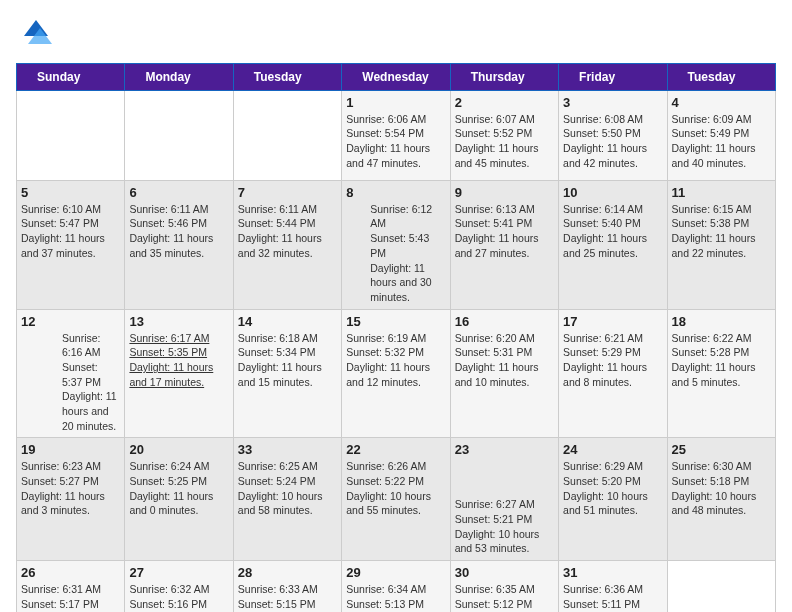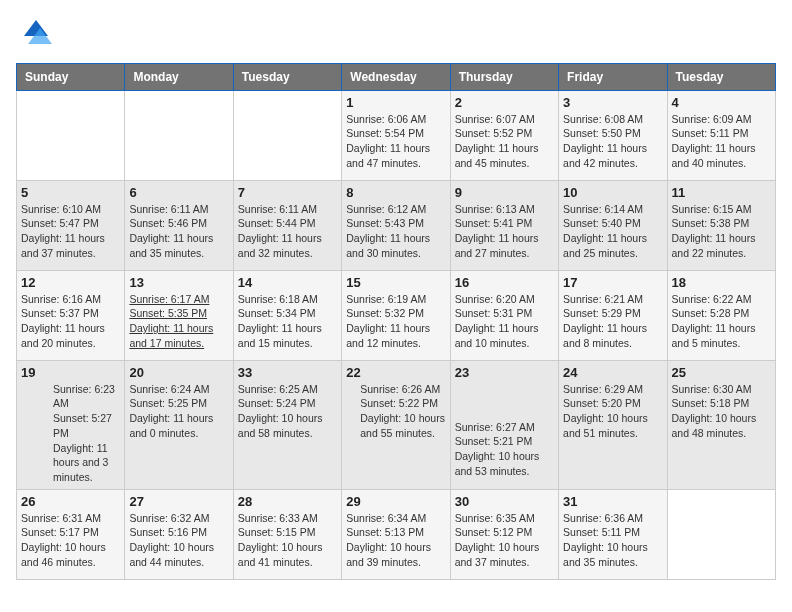--- a/index.html
+++ b/index.html
@@ -43,23 +43,23 @@
     .subtitle {
       font-size: 14px;
       color: #555;
     }
     table {
       width: 100%;
       border-collapse: collapse;
       font-size: 11px;
     }
     thead th {
-      background-color: #737373;
+      background-color: #4c1d95;
       color: #fff;
-      padding: 6px 8px;
+      padding: 6px 20px;
       text-align: left;
       font-size: 12px;
       font-weight: bold;
       border: 1px solid #1565C0;
     }
     tbody td {
       border: 1px solid #ccc;
       vertical-align: top;
       padding: 4px;
       height: 90px;
@@ -142,21 +142,21 @@
         </td>
         <td>
           <span class="day-number">3</span>
           <div class="day-info" style="white-space: pre-line;">Sunrise: 6:08 AM
 Sunset: 5:50 PM
 Daylight: 11 hours and 42 minutes.</div>
         </td>
         <td>
           <span class="day-number">4</span>
           <div class="day-info" style="white-space: pre-line;">Sunrise: 6:09 AM
-Sunset: 5:11 PM
+Sunset: 5:49 PM
 Daylight: 11 hours and 40 minutes.</div>
         </td>
       </tr>
       <tr>
         <td>
           <span class="day-number">5</span>
           <div class="day-info" style="white-space: pre-line;">Sunrise: 6:10 AM
 Sunset: 5:47 PM
 Daylight: 11 hours and 37 minutes.</div>
         </td>
@@ -167,21 +167,21 @@
 Daylight: 11 hours and 35 minutes.</div>
         </td>
         <td>
           <span class="day-number">7</span>
           <div class="day-info" style="white-space: pre-line;">Sunrise: 6:11 AM
 Sunset: 5:44 PM
 Daylight: 11 hours and 32 minutes.</div>
         </td>
         <td>
           <span class="day-number">8</span>
-          <div class="day-info" style="white-space: pre-line;">Sunrise: 6:12 AM
+          <div class="day-info" style="white-space: pre-line; margin-left: 24px;">Sunrise: 6:12 AM
 Sunset: 5:43 PM
 Daylight: 11 hours and 30 minutes.</div>
         </td>
         <td>
           <span class="day-number">9</span>
           <div class="day-info" style="white-space: pre-line;">Sunrise: 6:13 AM
 Sunset: 5:41 PM
 Daylight: 11 hours and 27 minutes.</div>
         </td>
         <td>
@@ -193,21 +193,21 @@
         <td>
           <span class="day-number">11</span>
           <div class="day-info" style="white-space: pre-line;">Sunrise: 6:15 AM
 Sunset: 5:38 PM
 Daylight: 11 hours and 22 minutes.</div>
         </td>
       </tr>
       <tr>
         <td>
           <span class="day-number">12</span>
-          <div class="day-info" style="white-space: pre-line;">Sunrise: 6:16 AM
+          <div class="day-info" style="white-space: pre-line; margin-left: 41px;">Sunrise: 6:16 AM
 Sunset: 5:37 PM
 Daylight: 11 hours and 20 minutes.</div>
         </td>
         <td>
           <span class="day-number">13</span>
           <div class="day-info" style="white-space: pre-line; text-decoration: underline;">Sunrise: 6:17 AM
 Sunset: 5:35 PM
 Daylight: 11 hours and 17 minutes.</div>
         </td>
         <td>
@@ -237,39 +237,39 @@
         <td>
           <span class="day-number">18</span>
           <div class="day-info" style="white-space: pre-line;">Sunrise: 6:22 AM
 Sunset: 5:28 PM
 Daylight: 11 hours and 5 minutes.</div>
         </td>
       </tr>
       <tr>
         <td>
           <span class="day-number">19</span>
-          <div class="day-info" style="white-space: pre-line; margin-left: 32px;">Sunrise: 6:23 AM
+          <div class="day-info" style="white-space: pre-line;">Sunrise: 6:23 AM
 Sunset: 5:27 PM
 Daylight: 11 hours and 3 minutes.</div>
         </td>
         <td>
           <span class="day-number">20</span>
           <div class="day-info" style="white-space: pre-line;">Sunrise: 6:24 AM
 Sunset: 5:25 PM
 Daylight: 11 hours and 0 minutes.</div>
         </td>
         <td>
           <span class="day-number">33</span>
           <div class="day-info" style="white-space: pre-line;">Sunrise: 6:25 AM
 Sunset: 5:24 PM
 Daylight: 10 hours and 58 minutes.</div>
         </td>
         <td>
           <span class="day-number">22</span>
-          <div class="day-info" style="white-space: pre-line; margin-left: 14px;">Sunrise: 6:26 AM
+          <div class="day-info" style="white-space: pre-line;">Sunrise: 6:26 AM
 Sunset: 5:22 PM
 Daylight: 10 hours and 55 minutes.</div>
         </td>
         <td>
           <span class="day-number">23</span>
           <div class="day-info" style="white-space: pre-line; margin-top: 40px;">Sunrise: 6:27 AM
 Sunset: 5:21 PM
 Daylight: 10 hours and 53 minutes.</div>
         </td>
         <td>

